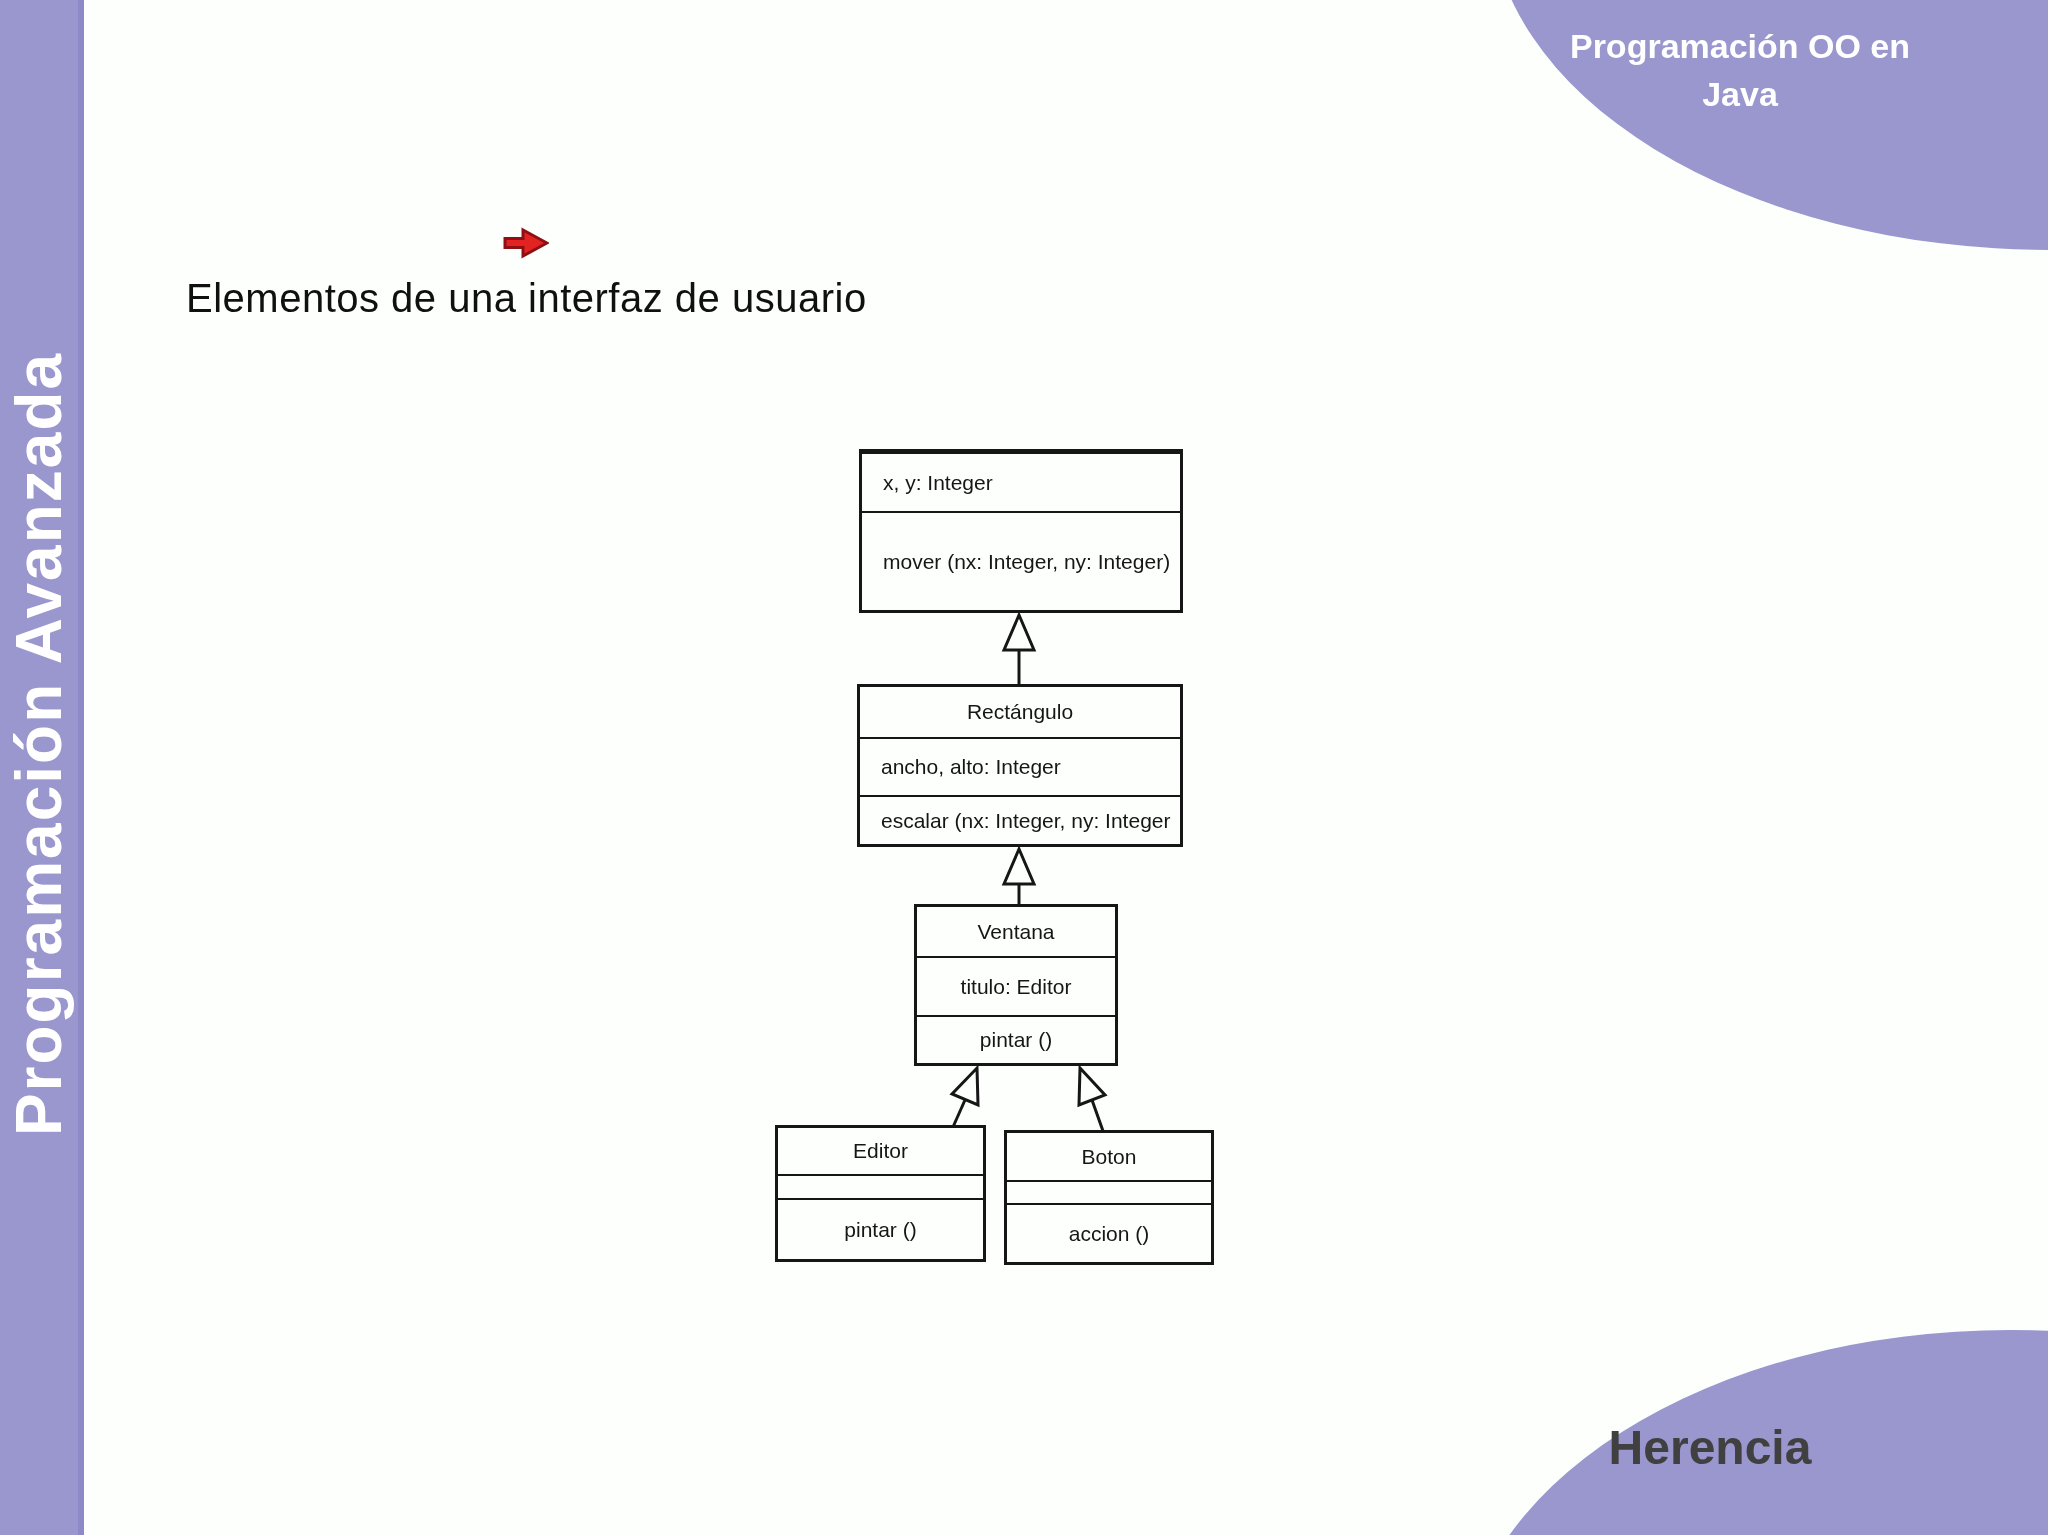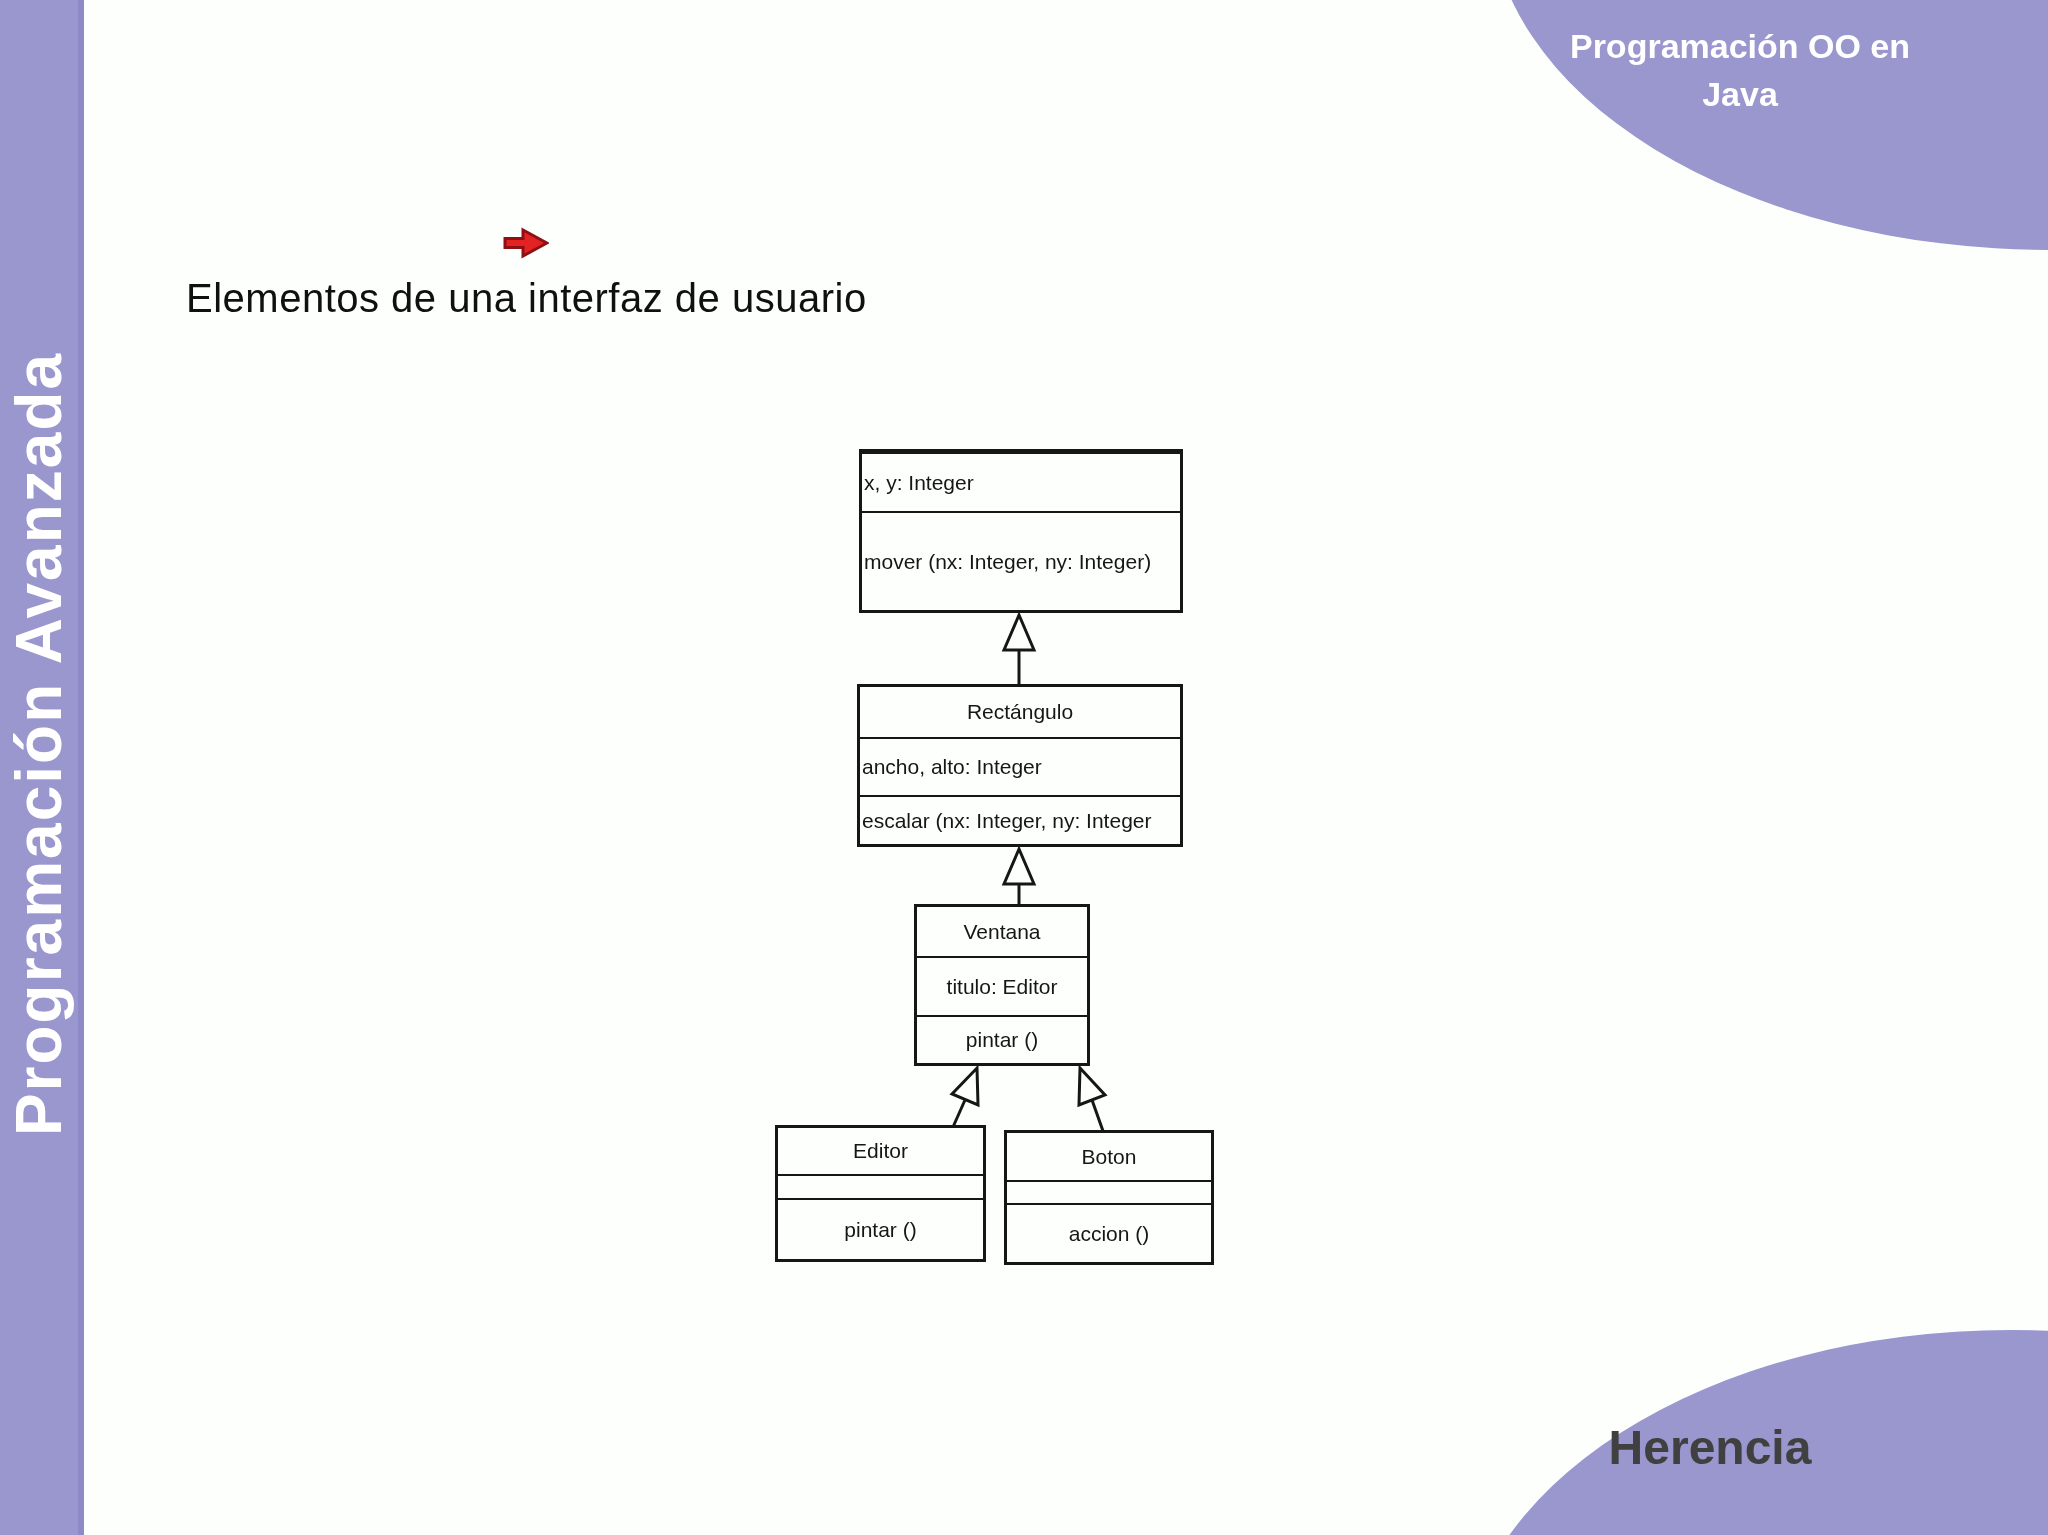--- a/index.html
+++ b/index.html
@@ -68,32 +68,32 @@
     border:3px solid var(--ink);
     display:flex;flex-direction:column;
     color:var(--ink);font-size:21px;
   }
   .uml-row{
     display:flex;align-items:center;justify-content:center;
     border-top:2px solid var(--ink);
     overflow:hidden;white-space:nowrap;
   }
   .uml-row.first{border-top:none;}
-  .uml-row.align-left{justify-content:flex-start;padding-left:2px;padding-right:4px;}
+  .uml-row.align-left{justify-content:flex-start;padding-left:21px;padding-right:4px;}
   .uml-row.grow{flex:1;}
 
   #box-figura    {left:859px; top:449px; width:324px;height:164px;}
   #box-figura .r1{height:50px;}
   #box-figura .r2{height:59px;}
 
   #box-rectangulo{left:857px; top:684px; width:326px;height:163px;}
   #box-rectangulo .r1{height:50px;}
   #box-rectangulo .r2{height:58px;}
 
-  #box-ventana   {left:914px; top:904px; width:176px;height:162px;}
+  #box-ventana   {left:914px; top:904px; width:204px;height:162px;}
   #box-ventana .r1{height:49px;}
   #box-ventana .r2{height:59px;}
 
   #box-editor    {left:775px; top:1125px;width:211px;height:137px;}
   #box-editor .r1{height:46px;}
   #box-editor .r2{height:24px;}
 
   #box-boton     {left:1004px;top:1130px;width:210px;height:135px;}
   #box-boton .r1{height:47px;}
   #box-boton .r2{height:23px;}

